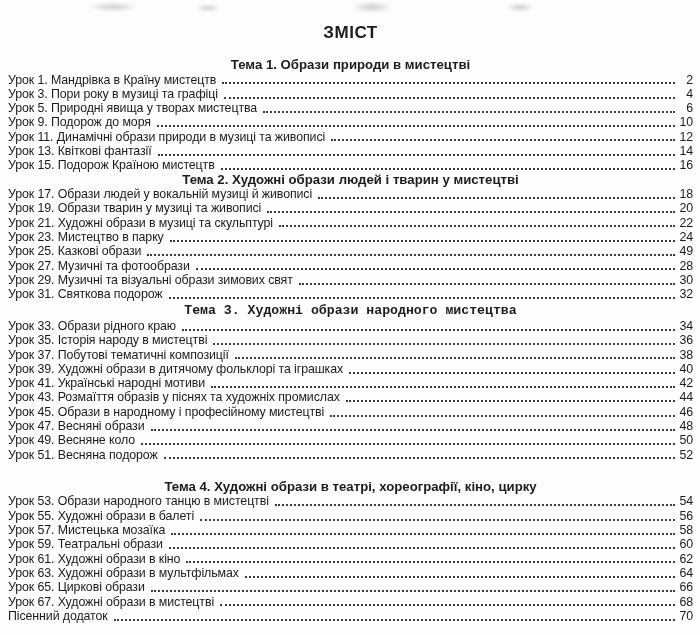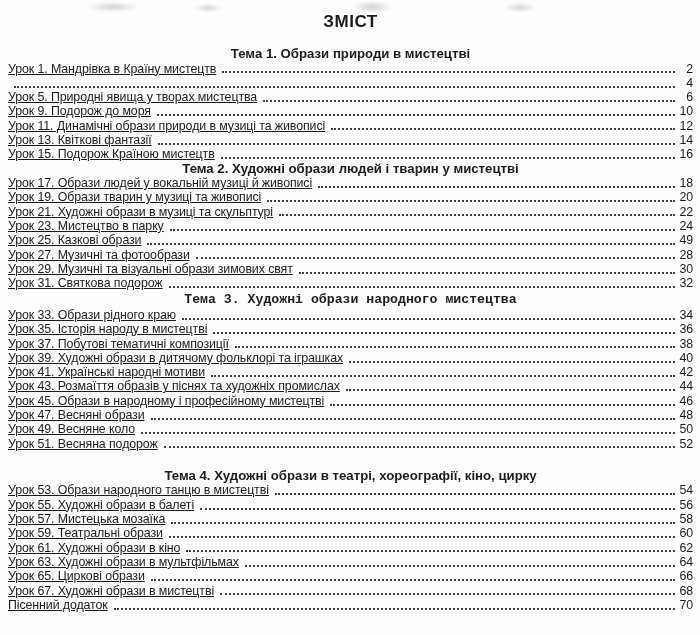--- a/index.html
+++ b/index.html
@@ -10,21 +10,21 @@
     overflow: hidden;
     background: #fdfdfc;
     font-family: "Liberation Sans", sans-serif;
     color: #1c1c1c;
   }
   #page {
     position: relative;
     width: 700px;
     height: 635px;
     box-sizing: border-box;
-    padding: 13px 7px 0 8px;
+    padding: 24px 7px 0 8px;
   }
   
   .smudge {
     position: absolute;
     border-radius: 50%;
     background: radial-gradient(closest-side, rgba(120,120,120,0.35), rgba(120,120,120,0));
     filter: blur(1px);
     pointer-events: none;
   }
   .smudge.s1 { left: 88px;  top: 2px;  width: 50px; height: 10px; }
@@ -54,21 +54,21 @@
   #toc-sections section:nth-of-type(4) .section-heading { margin-top: 18px; }
 
   .toc-row {
     display: flex;
     height: 14.3px;
     line-height: 14.3px;
     font-size: 12.4px;
     letter-spacing: -0.1px;
     white-space: nowrap;
   }
-  .toc-row .label { flex: none; text-decoration: underline; }
+  .toc-row .label { flex: none; }
   .toc-row .dots {
     flex: 1 1 auto;
     margin: 0 3px 2.5px 6px;
     border-bottom: 2px dotted #3d3d3d;
     min-width: 10px;
   }
   .toc-row .page {
     flex: none;
     min-width: 15px;
     text-align: right;
@@ -90,20 +90,21 @@
   <section>
     <h2 class="section-heading">Тема 1. Образи природи в мистецтві</h2>
     <div class="entries">
   <div class="toc-row">
     <span class="label">Урок 1. Мандрівка в Країну мистецтв</span>
     <span class="dots"></span>
     <span class="page">2</span>
   </div>
 
   <div class="toc-row">
+    <span class="label">Урок 3. Пори року в музиці та графіці</span>
     <span class="dots"></span>
     <span class="page">4</span>
   </div>
 
   <div class="toc-row">
     <span class="label">Урок 5. Природні явища у творах мистецтва</span>
     <span class="dots"></span>
     <span class="page">6</span>
   </div>
 

